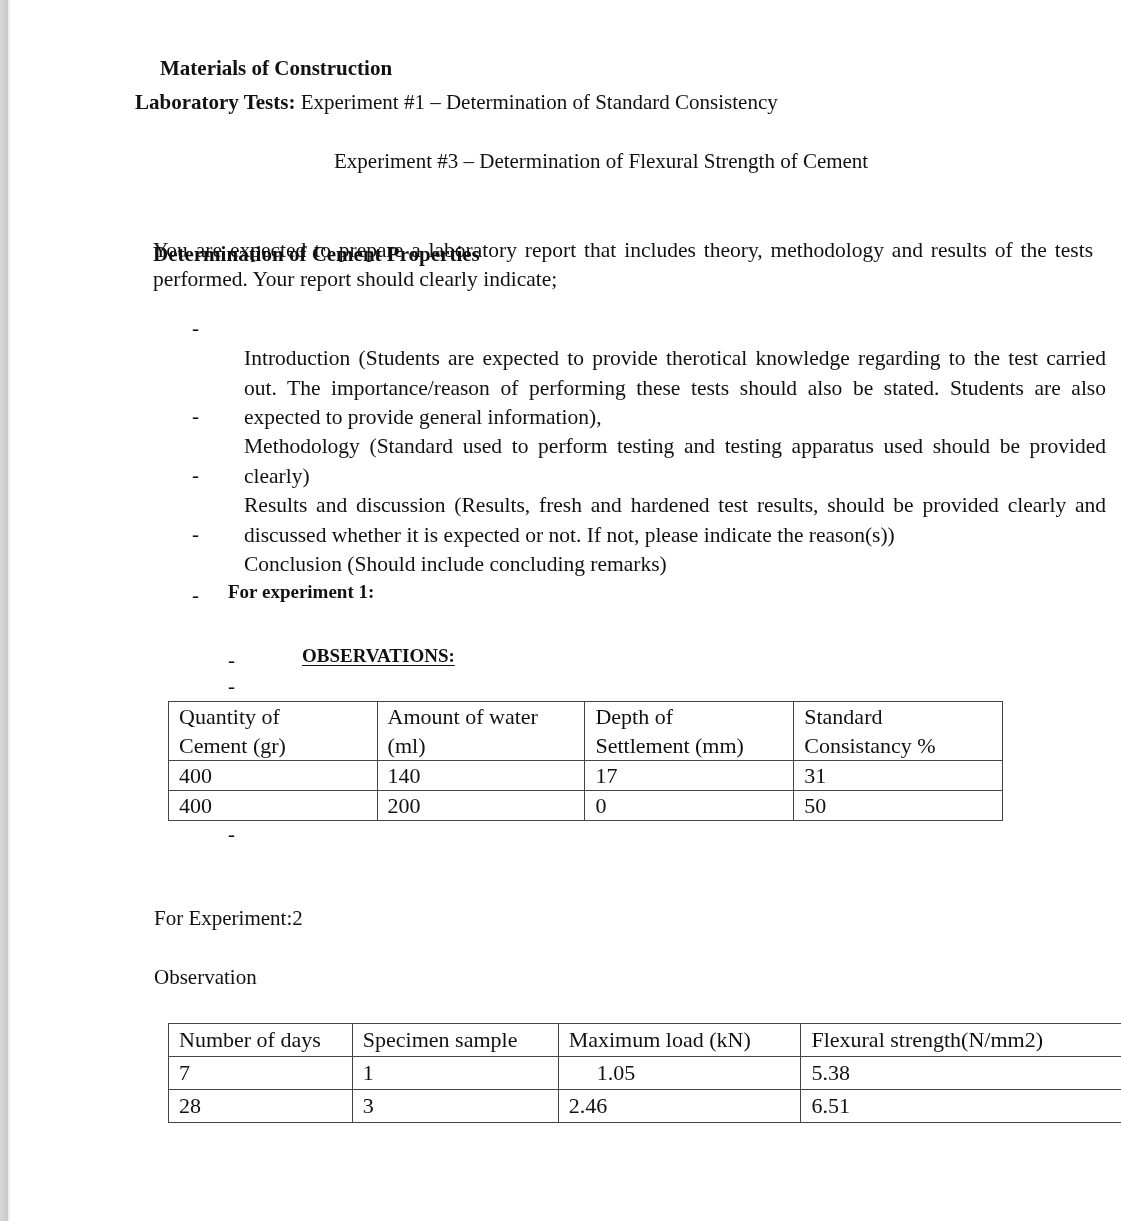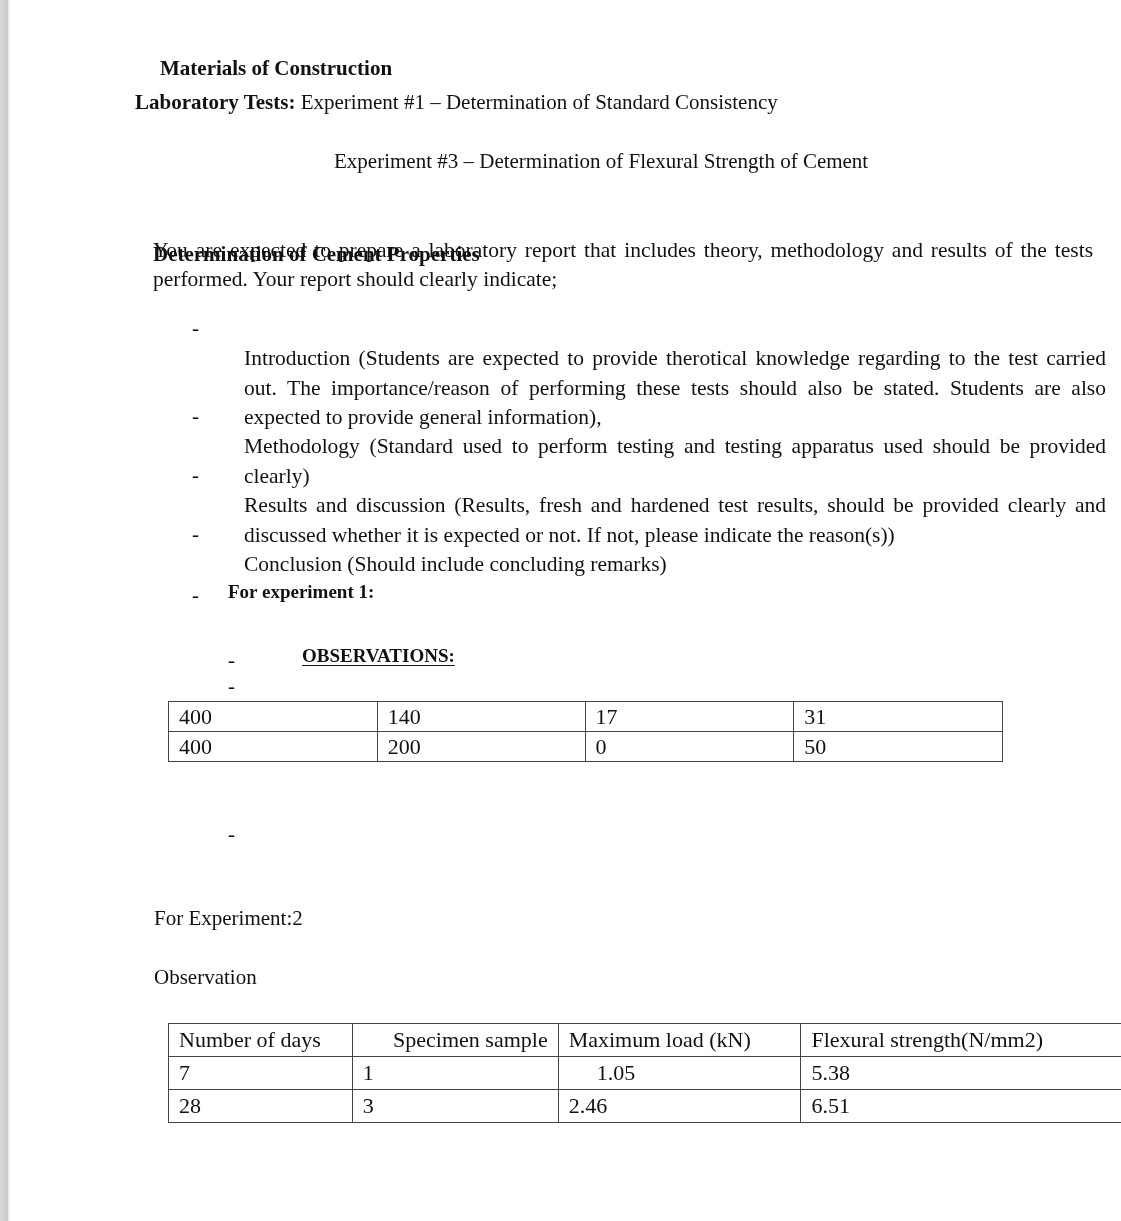--- a/index.html
+++ b/index.html
@@ -77,20 +77,38 @@
 <div class="dash" style="left:228px; top:674px;">-</div>
 
 <table style="left:168px; top:701px; width:835px;">
   <colgroup>
       <col style="width:209px">
       <col style="width:208px">
       <col style="width:209px">
       <col style="width:209px">
     </colgroup>
   <tbody>
+      <tr>
+    <td>
+          <div>Quantity of</div>
+          <div>Cement (gr)</div>
+        </td>
+    <td>
+          <div>Amount of water</div>
+          <div>(ml)</div>
+        </td>
+    <td>
+          <div>Depth of</div>
+          <div>Settlement (mm)</div>
+        </td>
+    <td>
+          <div>Standard</div>
+          <div>Consistancy %</div>
+        </td>
+  </tr>
   <tr>
     <td>400</td>
     <td>140</td>
     <td>17</td>
     <td>31</td>
   </tr>
   <tr>
     <td>400</td>
     <td>200</td>
     <td>0</td>
@@ -107,21 +125,21 @@
 <table style="left:168px; top:1023px; width:960px;">
   <colgroup>
       <col style="width:184px">
       <col style="width:206px">
       <col style="width:243px">
       <col style="width:327px">
     </colgroup>
   <tbody>
       <tr>
     <td style="line-height:32px;">Number of days</td>
-    <td style="line-height:32px;text-align:right;">Specimen sample</td>
+    <td style="line-height:32px;">Specimen sample</td>
     <td style="line-height:32px;">Maximum load (kN)</td>
     <td style="line-height:32px;">Flexural strength(N/mm2)</td>
   </tr>
   <tr>
     <td style="line-height:32px;">7</td>
     <td style="line-height:32px;">1</td>
     <td style="line-height:32px;padding-left:38px;">1.05</td>
     <td style="line-height:32px;">5.38</td>
   </tr>
   <tr>

